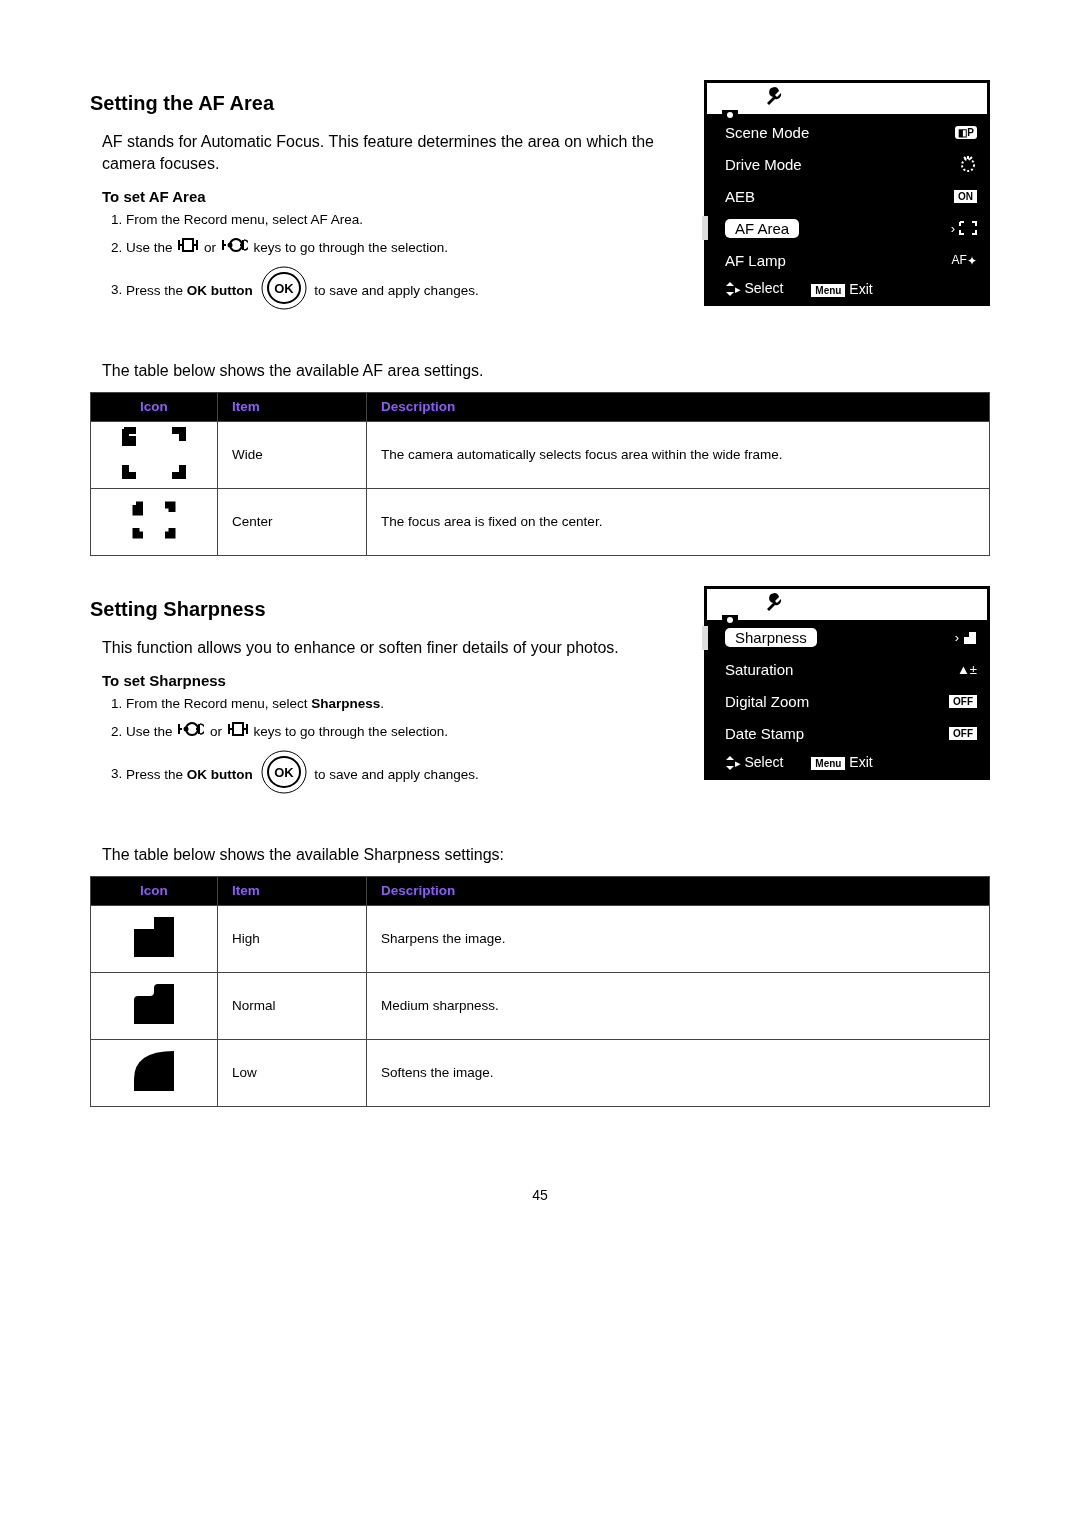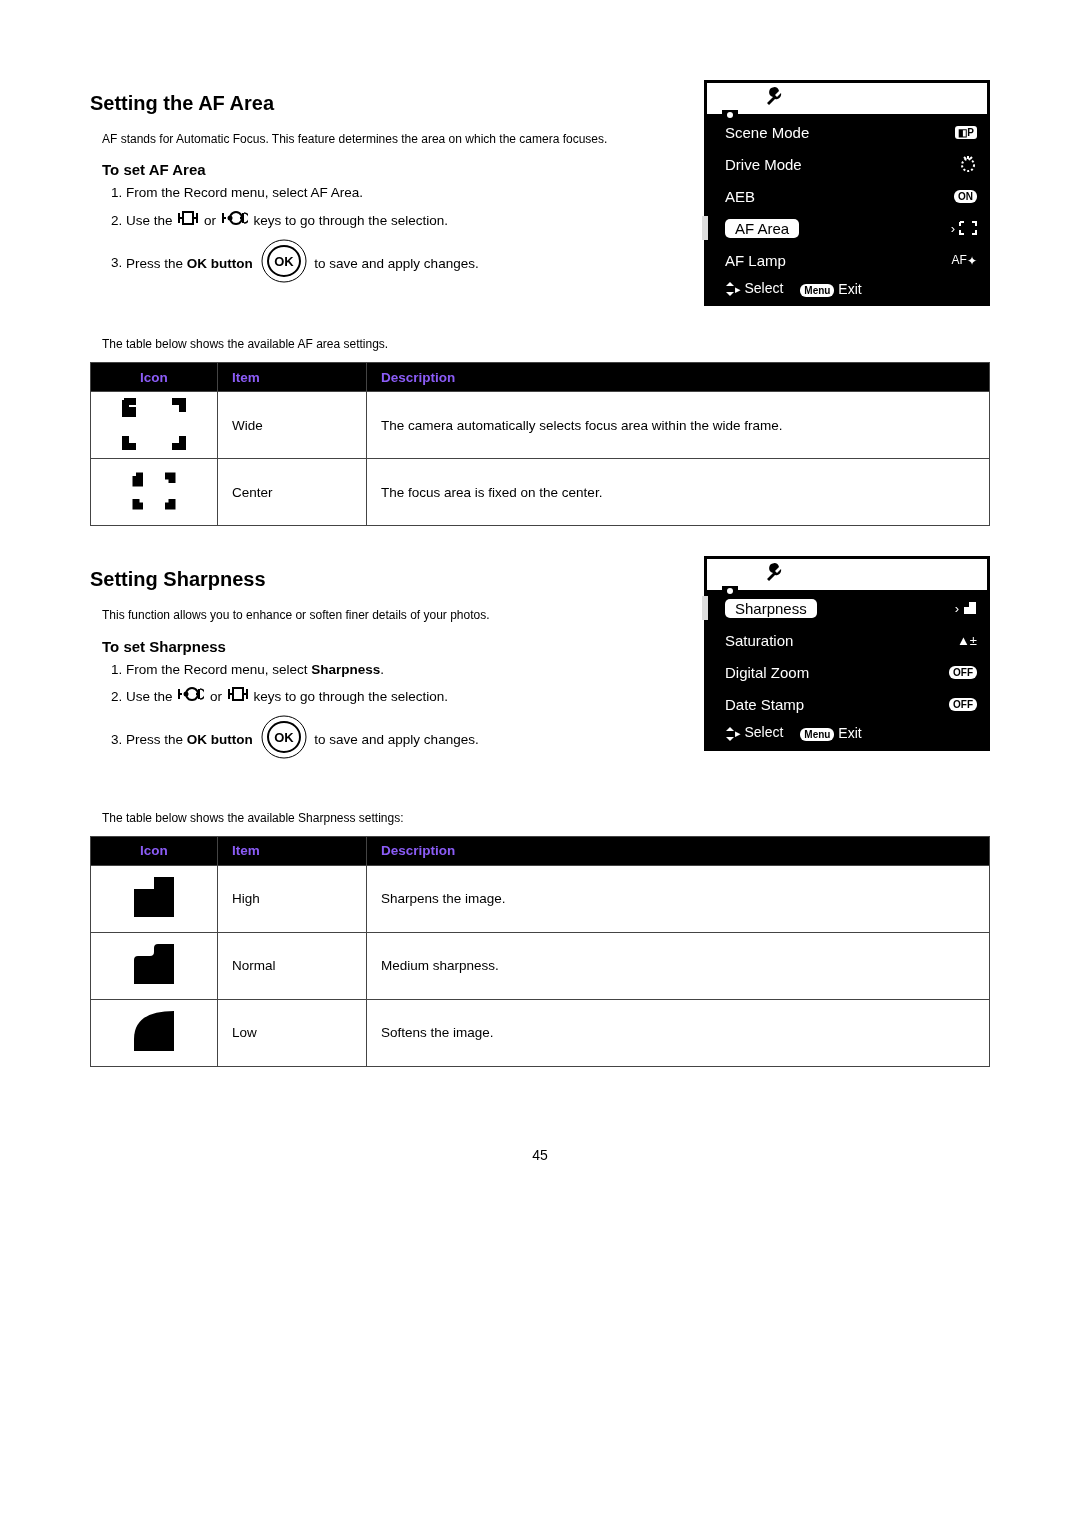--- a/index.html
+++ b/index.html
@@ -14,21 +14,21 @@
     font-size: 20px;
     font-weight: bold;
     margin: 12px 0 6px 0;
   }
   h3.subsection {
     font-size: 15px;
     font-weight: bold;
     margin: 14px 0 4px 12px;
   }
   p.body-text, .caption {
-    font-size: 12px;
+    font-size: 16px;
     margin: 16px 0 6px 12px;
     line-height: 1.35;
   }
   ol.steps {
     margin: 4px 0 14px 18px;
     padding-left: 18px;
     font-size: 13.5px;
   }
   ol.steps li {
     margin-bottom: 6px;
@@ -77,31 +77,31 @@
     text-align: center;
     font-size: 13px;
     display: flex;
     justify-content: flex-end;
     align-items: center;
     gap: 4px;
   }
   .lcd-footer {
     display: flex;
     align-items: center;
-    gap: 17px;
+    gap: 28px;
     padding: 4px 18px 6px 18px;
     font-size: 14px;
   }
   .badge {
     background: #fff;
     color: #000;
     font-size: 10px;
     font-weight: bold;
     padding: 1px 4px;
-    border-radius: 6px;
+    border-radius: 0;
   }
   table.settings {
     border-collapse: collapse;
     width: 100%;
     margin: 10px 0 30px 0;
   }
   table.settings th, table.settings td {
     border: 1px solid #444;
     padding: 0 14px;
     font-size: 13.5px;

